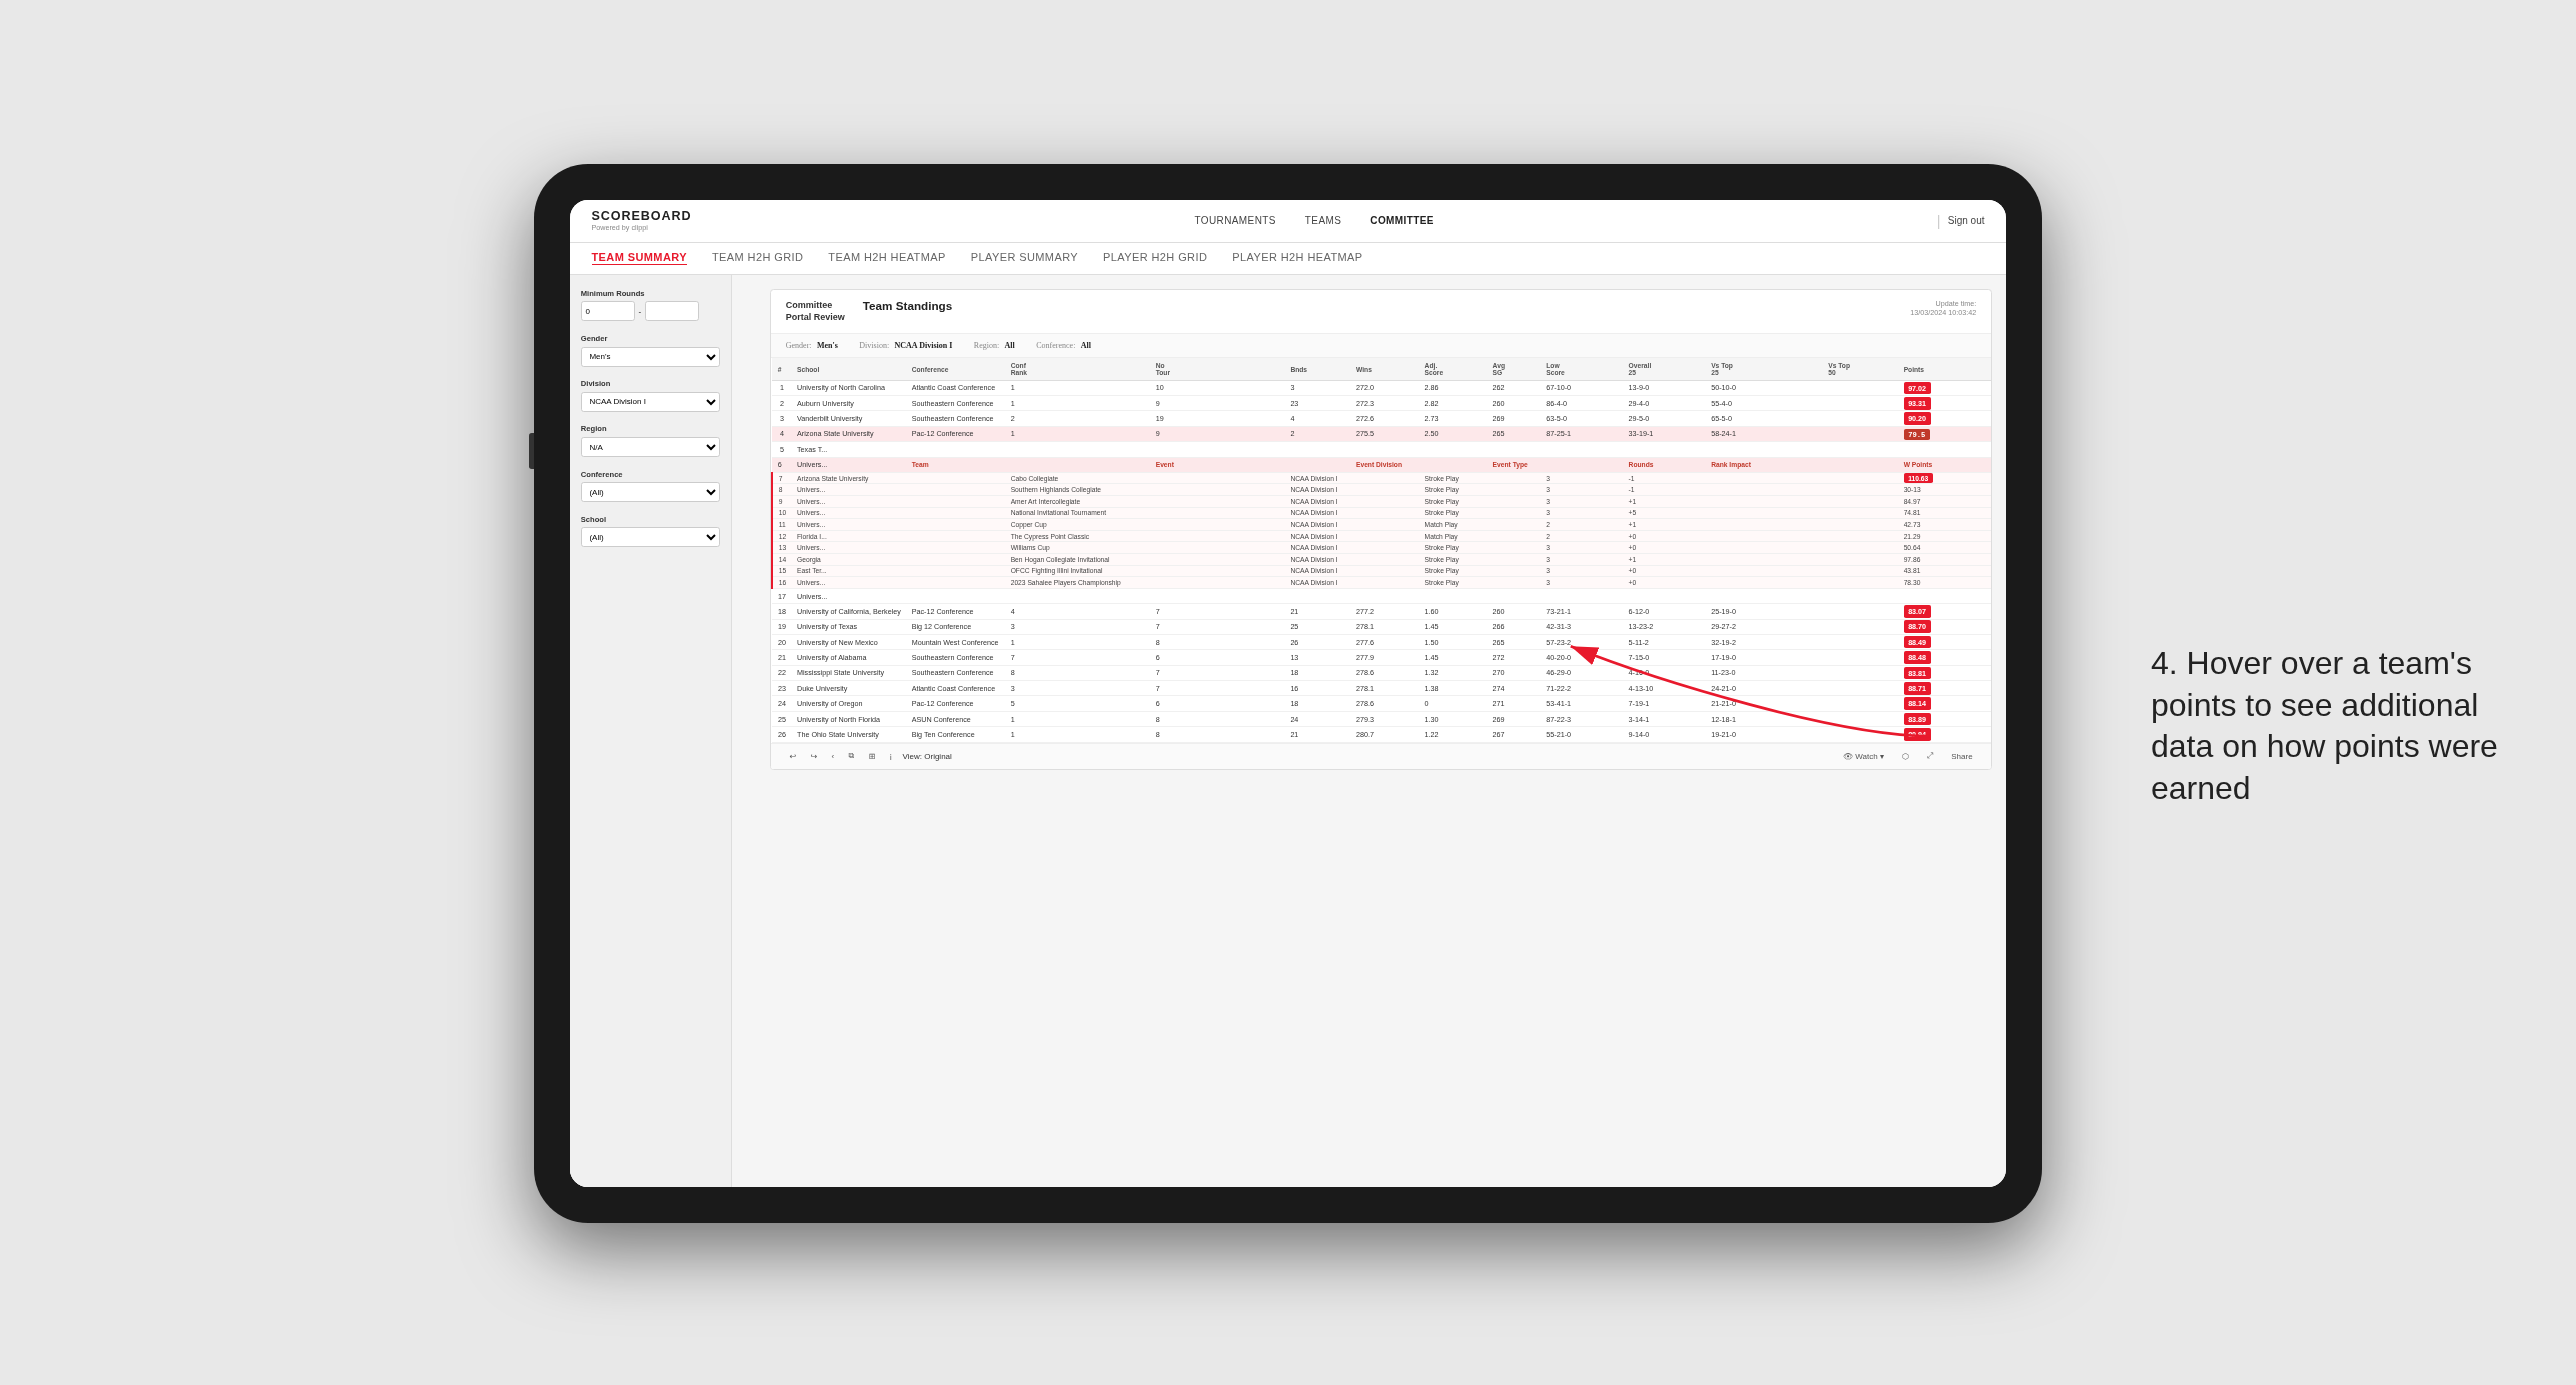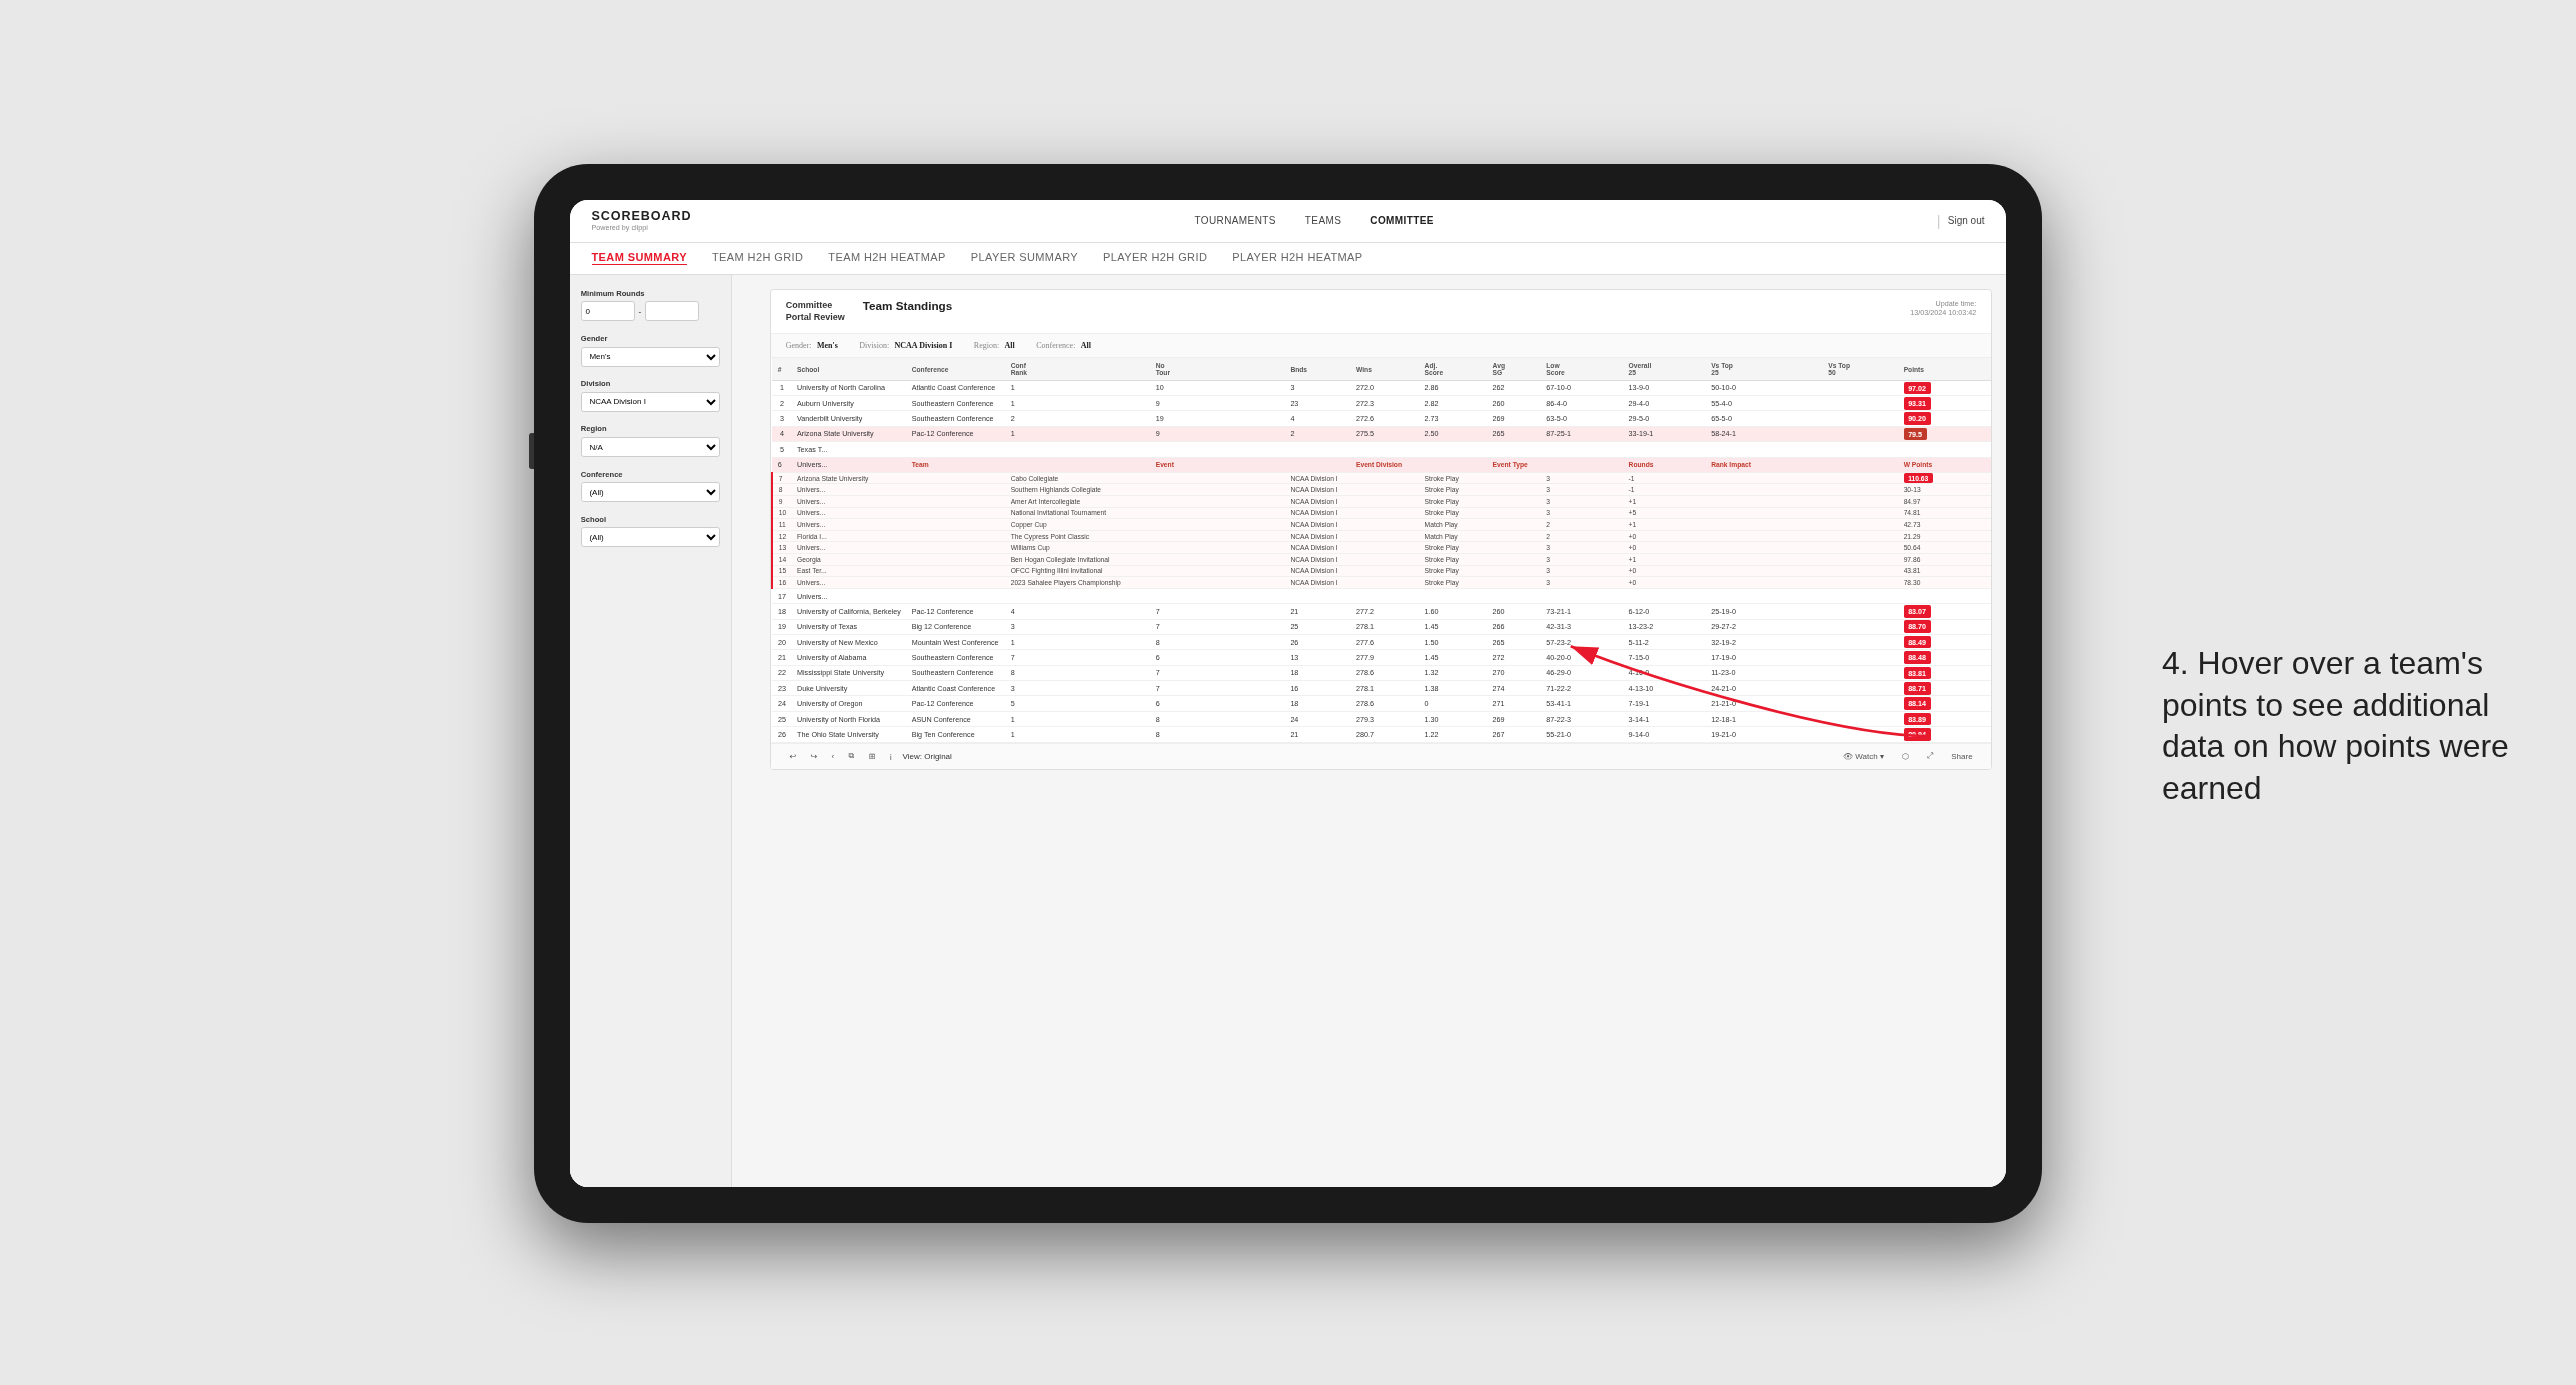--- a/index.html
+++ b/index.html
@@ -278,20 +278,21 @@
       text-align: center;
     }
 
     .points-cell-highlight {
       background: #c0392b;
       color: white !important;
       font-weight: bold;
       border-radius: 1.8px;
       padding: 1.8px 4.5px !important;
       text-align: center;
+      font-family: Liberation Mono, monospace;
     }
 
     
     .expanded-section {
       background: #fff9f9;
       border-left: 2.7px solid #e8192c;
     }
 
     .expanded-section td {
       font-size: 6.7px;
@@ -331,21 +332,21 @@
 
     .toolbar-right {
       display: flex;
       gap: 10.8px;
       align-items: center;
     }
 
     
     .annotation {
       position: absolute;
-      right: 37px;
+      right: 48px;
       top: 50%;
       transform: translateY(-30%);
       font-size: 32px;
       font-weight: normal;
       color: #222;
       line-height: 1.3;
       max-width: 377px;
     }
 
     

